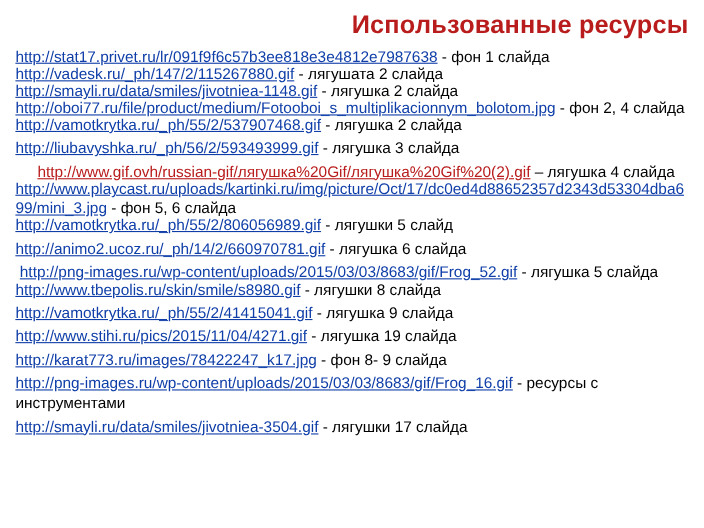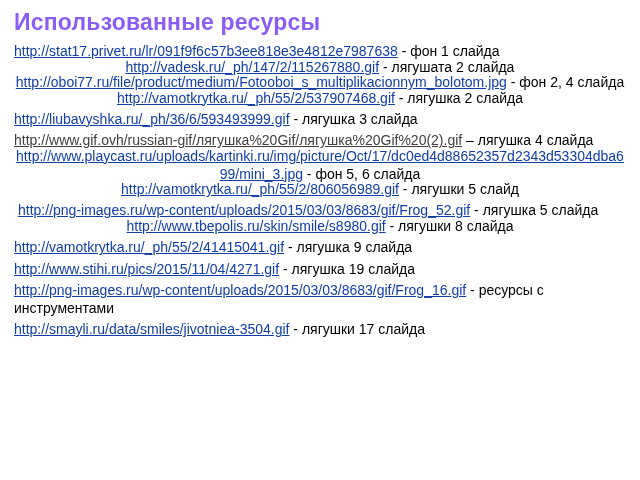--- a/index.html
+++ b/index.html
@@ -14,24 +14,24 @@
     overflow: hidden;
   }
   .slide {
     position: relative;
     width: 640px;
     height: 480px;
     box-sizing: border-box;
     padding: 8px 14px 4px 14px;
   }
   .title {
-    text-align: left;
+    text-align: right;
     font-size: 23px;
     font-weight: bold;
-    color: #8b5cf6;
+    color: #b91c1c;
     letter-spacing: 0.2px;
     margin: 2px 0 8px 0;
     line-height: 1.1;
   }
   .list {
     margin: 0;
     padding: 0;
     list-style: none;
   }
   .entry {
@@ -40,81 +40,90 @@
     line-height: 1.28;
     margin-bottom: 3.5px;
     word-break: break-all;
     white-space: normal;
   }
   .entry .lnk {
     color: #0f3ea8;
     text-decoration: underline;
   }
   .entry .lnk.dark {
-    color: #404040;
+    color: #b91c1c;
+    margin-left: 20px;
   }
   .entry .tail {
     color: #000000;
     text-decoration: none;
     word-break: normal;
   }
   .entry.tight {
     margin-bottom: 1px;
   }
   .entry.overlap {
     margin-top: -6px;
-    text-align: center;
   }
   .small-indent {
     padding-left: 4px;
   }
 </style>
 </head>
 <body>
 
 <div class="slide">
   <div class="title">Использованные ресурсы</div>
 
   <ul class="list">
     <li class="entry">
       <a class="lnk" href="#">http://stat17.privet.ru/lr/091f9f6c57b3ee818e3e4812e7987638</a><span class="tail"> - фон 1 слайда</span>
     </li>
     <li class="entry overlap">
       <a class="lnk" href="#">http://vadesk.ru/_ph/147/2/115267880.gif</a><span class="tail"> - лягушата 2 слайда</span>
     </li>
     <li class="entry overlap">
+      <a class="lnk" href="#">http://smayli.ru/data/smiles/jivotniea-1148.gif</a><span class="tail"> - лягушка 2 слайда</span>
+    </li>
+    <li class="entry overlap">
       <a class="lnk" href="#">http://oboi77.ru/file/product/medium/Fotooboi_s_multiplikacionnym_bolotom.jpg</a><span class="tail"> - фон 2, 4 слайда</span>
     </li>
     <li class="entry overlap">
       <a class="lnk" href="#">http://vamotkrytka.ru/_ph/55/2/537907468.gif</a><span class="tail"> - лягушка 2 слайда</span>
     </li>
     <li class="entry">
-      <a class="lnk" href="#">http://liubavyshka.ru/_ph/36/6/593493999.gif</a><span class="tail"> - лягушка 3 слайда</span>
+      <a class="lnk" href="#">http://liubavyshka.ru/_ph/56/2/593493999.gif</a><span class="tail"> - лягушка 3 слайда</span>
     </li>
     <li class="entry">
       <a class="lnk dark" href="#">http://www.gif.ovh/russian-gif/лягушка%20Gif/лягушка%20Gif%20(2).gif</a><span class="tail"> – лягушка 4 слайда</span>
     </li>
     <li class="entry overlap">
       <a class="lnk" href="#">http://www.playcast.ru/uploads/kartinki.ru/img/picture/Oct/17/dc0ed4d88652357d2343d53304dba699/mini_3.jpg</a><span class="tail"> - фон 5, 6 слайда</span>
     </li>
     <li class="entry overlap">
       <a class="lnk" href="#">http://vamotkrytka.ru/_ph/55/2/806056989.gif</a><span class="tail"> - лягушки 5 слайд</span>
+    </li>
+    <li class="entry">
+      <a class="lnk" href="#">http://animo2.ucoz.ru/_ph/14/2/660970781.gif</a><span class="tail"> - лягушка 6 слайда</span>
     </li>
     <li class="entry small-indent">
       <a class="lnk" href="#">http://png-images.ru/wp-content/uploads/2015/03/03/8683/gif/Frog_52.gif</a><span class="tail"> - лягушка 5 слайда</span>
     </li>
     <li class="entry overlap">
       <a class="lnk" href="#">http://www.tbepolis.ru/skin/smile/s8980.gif</a><span class="tail"> - лягушки 8 слайда</span>
     </li>
     <li class="entry">
       <a class="lnk" href="#">http://vamotkrytka.ru/_ph/55/2/41415041.gif</a><span class="tail"> - лягушка 9 слайда</span>
     </li>
     <li class="entry">
       <a class="lnk" href="#">http://www.stihi.ru/pics/2015/11/04/4271.gif</a><span class="tail"> - лягушка 19 слайда</span>
     </li>
     <li class="entry">
+      <a class="lnk" href="#">http://karat773.ru/images/78422247_k17.jpg</a><span class="tail"> - фон  8- 9 слайда</span>
+    </li>
+    <li class="entry">
       <a class="lnk" href="#">http://png-images.ru/wp-content/uploads/2015/03/03/8683/gif/Frog_16.gif</a><span class="tail"> - ресурсы с инструментами</span>
     </li>
     <li class="entry">
       <a class="lnk" href="#">http://smayli.ru/data/smiles/jivotniea-3504.gif</a><span class="tail"> - лягушки 17 слайда</span>
     </li>
   </ul>
 </div>
 
 </body></html>

